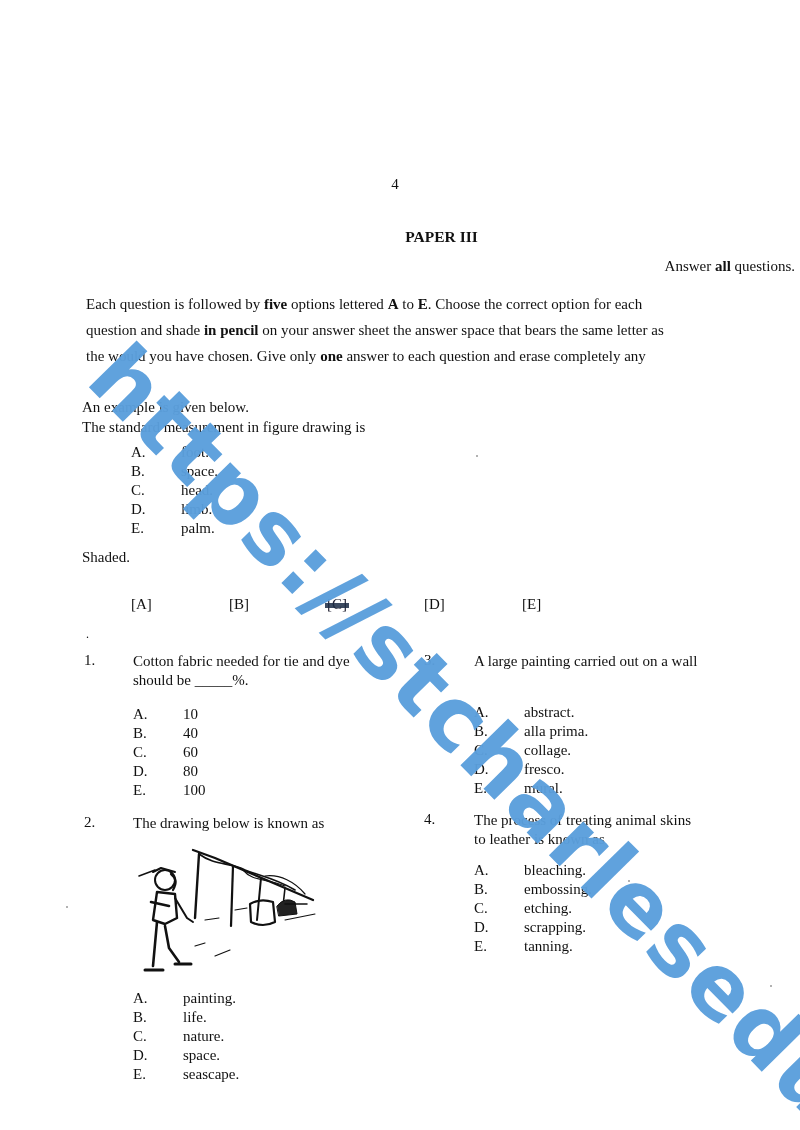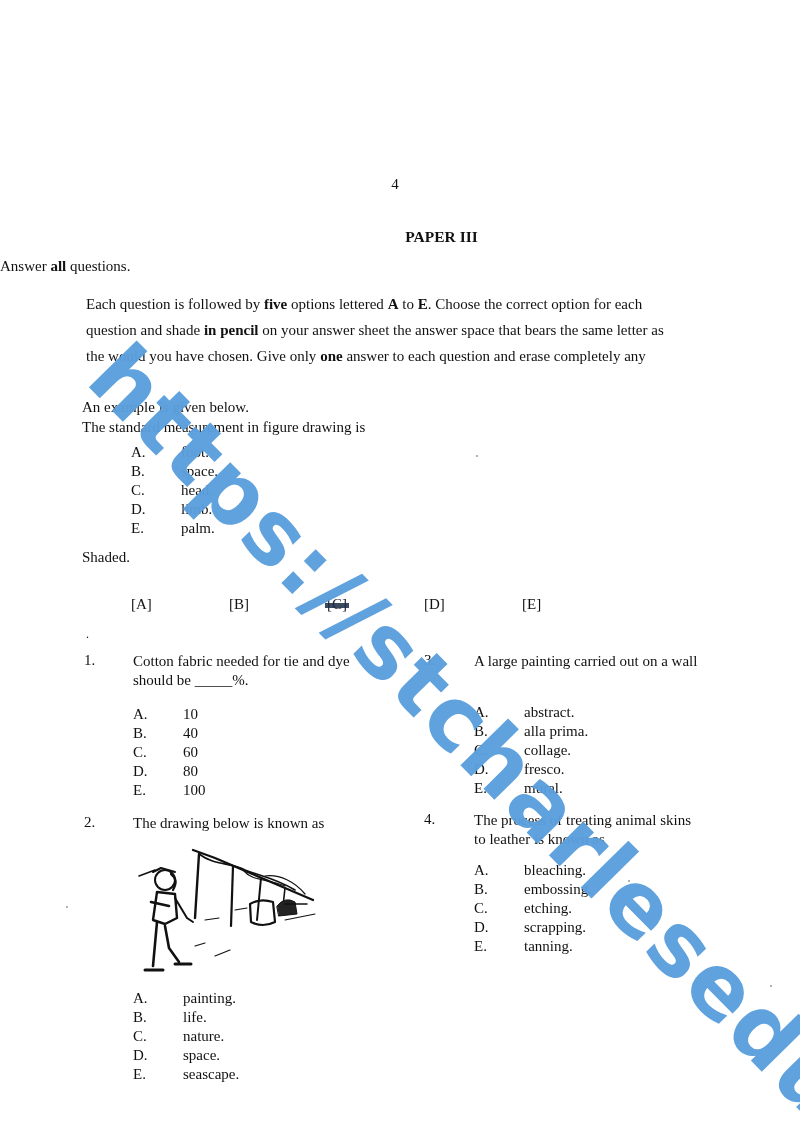--- a/index.html
+++ b/index.html
@@ -3,21 +3,21 @@
 <meta charset="utf-8">
 <style>
   html, body { margin:0; padding:0; }
   body {
     width:800px; height:1130px; background:#ffffff; position:relative; overflow:hidden;
     font-family:"Liberation Serif", "DejaVu Serif", serif; color:#111; font-size:15px;
   }
   .abs { position:absolute; white-space:nowrap; }
   .page-number { left:0; width:790px; text-align:center; top:176px; font-size:15px; }
   .paper-title { left:0; width:795px; text-align:center; top:228px; font-weight:bold; font-size:15.5px;padding-left:44px; }
-  .sub-instr { left:0; width:795px; text-align:left; top:258px; font-size:15px; }
+  .sub-instr { left:0; width:795px; text-align:right; top:258px; font-size:15px; }
   .instr { left:82px; top:289px; width:640px; line-height:22px; font-size:15px; white-space:normal; }
   .instr p { margin:4px; }
   .example-intro { left:82px; top:390px;margin-top:9px; }
   .example-stem { left:82px; top:419px; }
   .opts { line-height:19px; }
   .opt { display:flex; }
   .opt .l { width:50px; }
   .ex-opts { left:131px; top:443px; }
   .correct { left:82px; top:548px; line-height:19px; }
   .ans-row { top:596px; left:0; width:800px; height:22px; }

